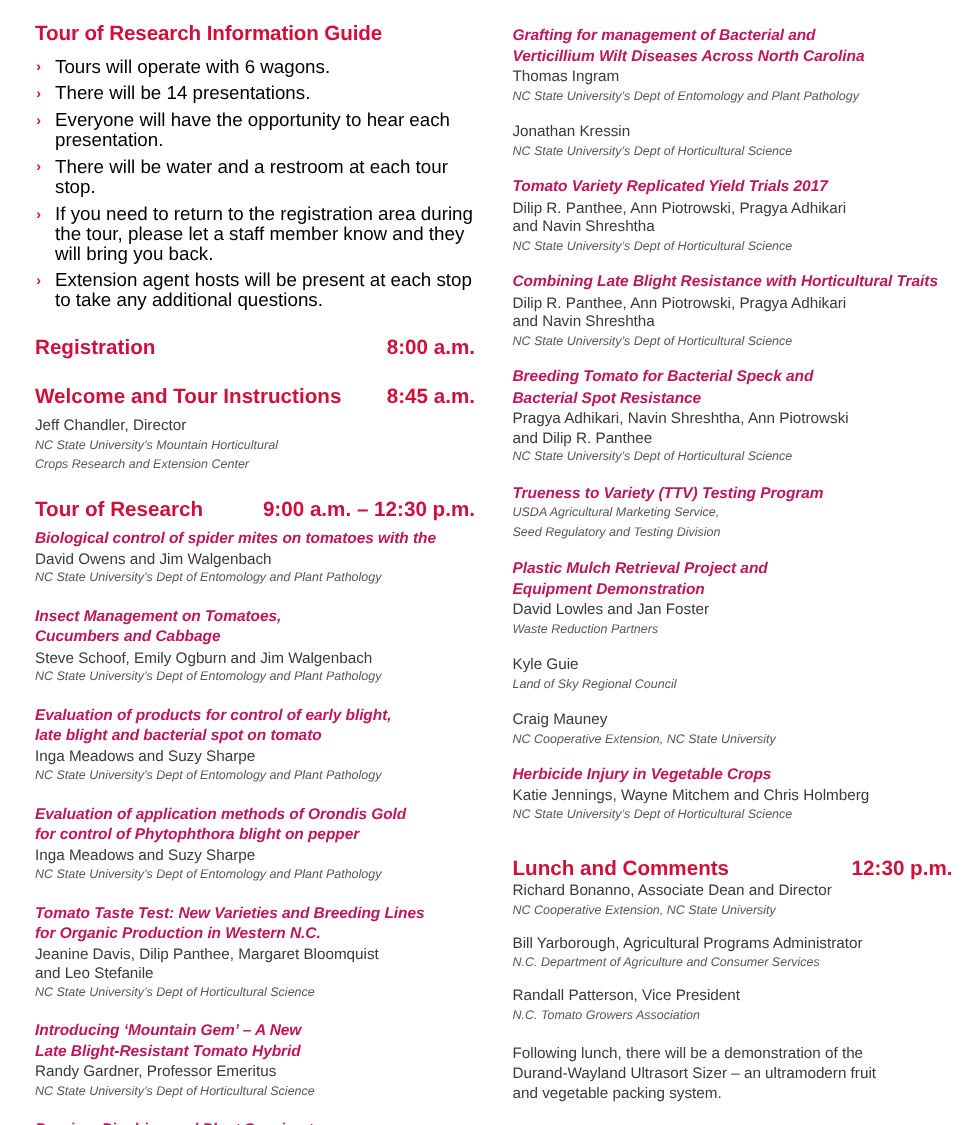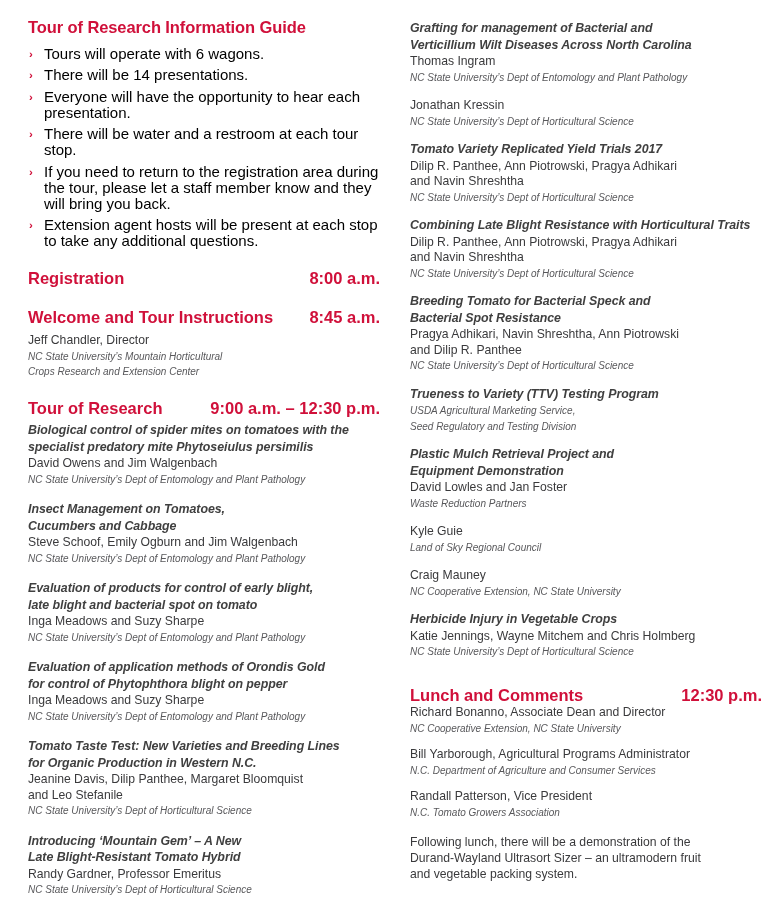--- a/index.html
+++ b/index.html
@@ -80,21 +80,21 @@
   .sched.lunch { margin-top: 26px; margin-bottom: 0; }
 
   
   .block { margin: 0 0 15px 0; }
   .block.tight { margin-bottom: 13px; }
   .ttl {
     font-size: 12.4px;
     font-weight: bold;
     font-style: italic;
     line-height: 15.5px;
-    color: #404040;
+    color: #be185d;
     margin: 0 0 1px 0;
     letter-spacing: -0.05px;
   }
   .who {
     font-size: 12.2px;
     line-height: 15.5px;
     color: #3a3a3c;
   }
   .org {
     font-size: 10px;
@@ -162,21 +162,20 @@
       <div class="org">Crops Research and Extension Center</div>
     </div>
 
     <div class="sched spaced-top">
       <span class="label">Tour of Research</span>
       <span class="time">9:00 a.m. – 12:30 p.m.</span>
     </div>
 
     <div class="block">
       <div class="ttl">Biological control of spider mites on tomatoes with the</div>
-      <div class="ttl">specialist predatory mite Phytoseiulus persimilis</div>
       <div class="who">David Owens and Jim Walgenbach</div>
       <div class="org">NC State University’s Dept of Entomology and Plant Pathology</div>
     </div>
 
     <div class="block">
       <div class="ttl">Insect Management on Tomatoes,</div>
       <div class="ttl">Cucumbers and Cabbage</div>
       <div class="who">Steve Schoof, Emily Ogburn and Jim Walgenbach</div>
       <div class="org">NC State University’s Dept of Entomology and Plant Pathology</div>
     </div>

